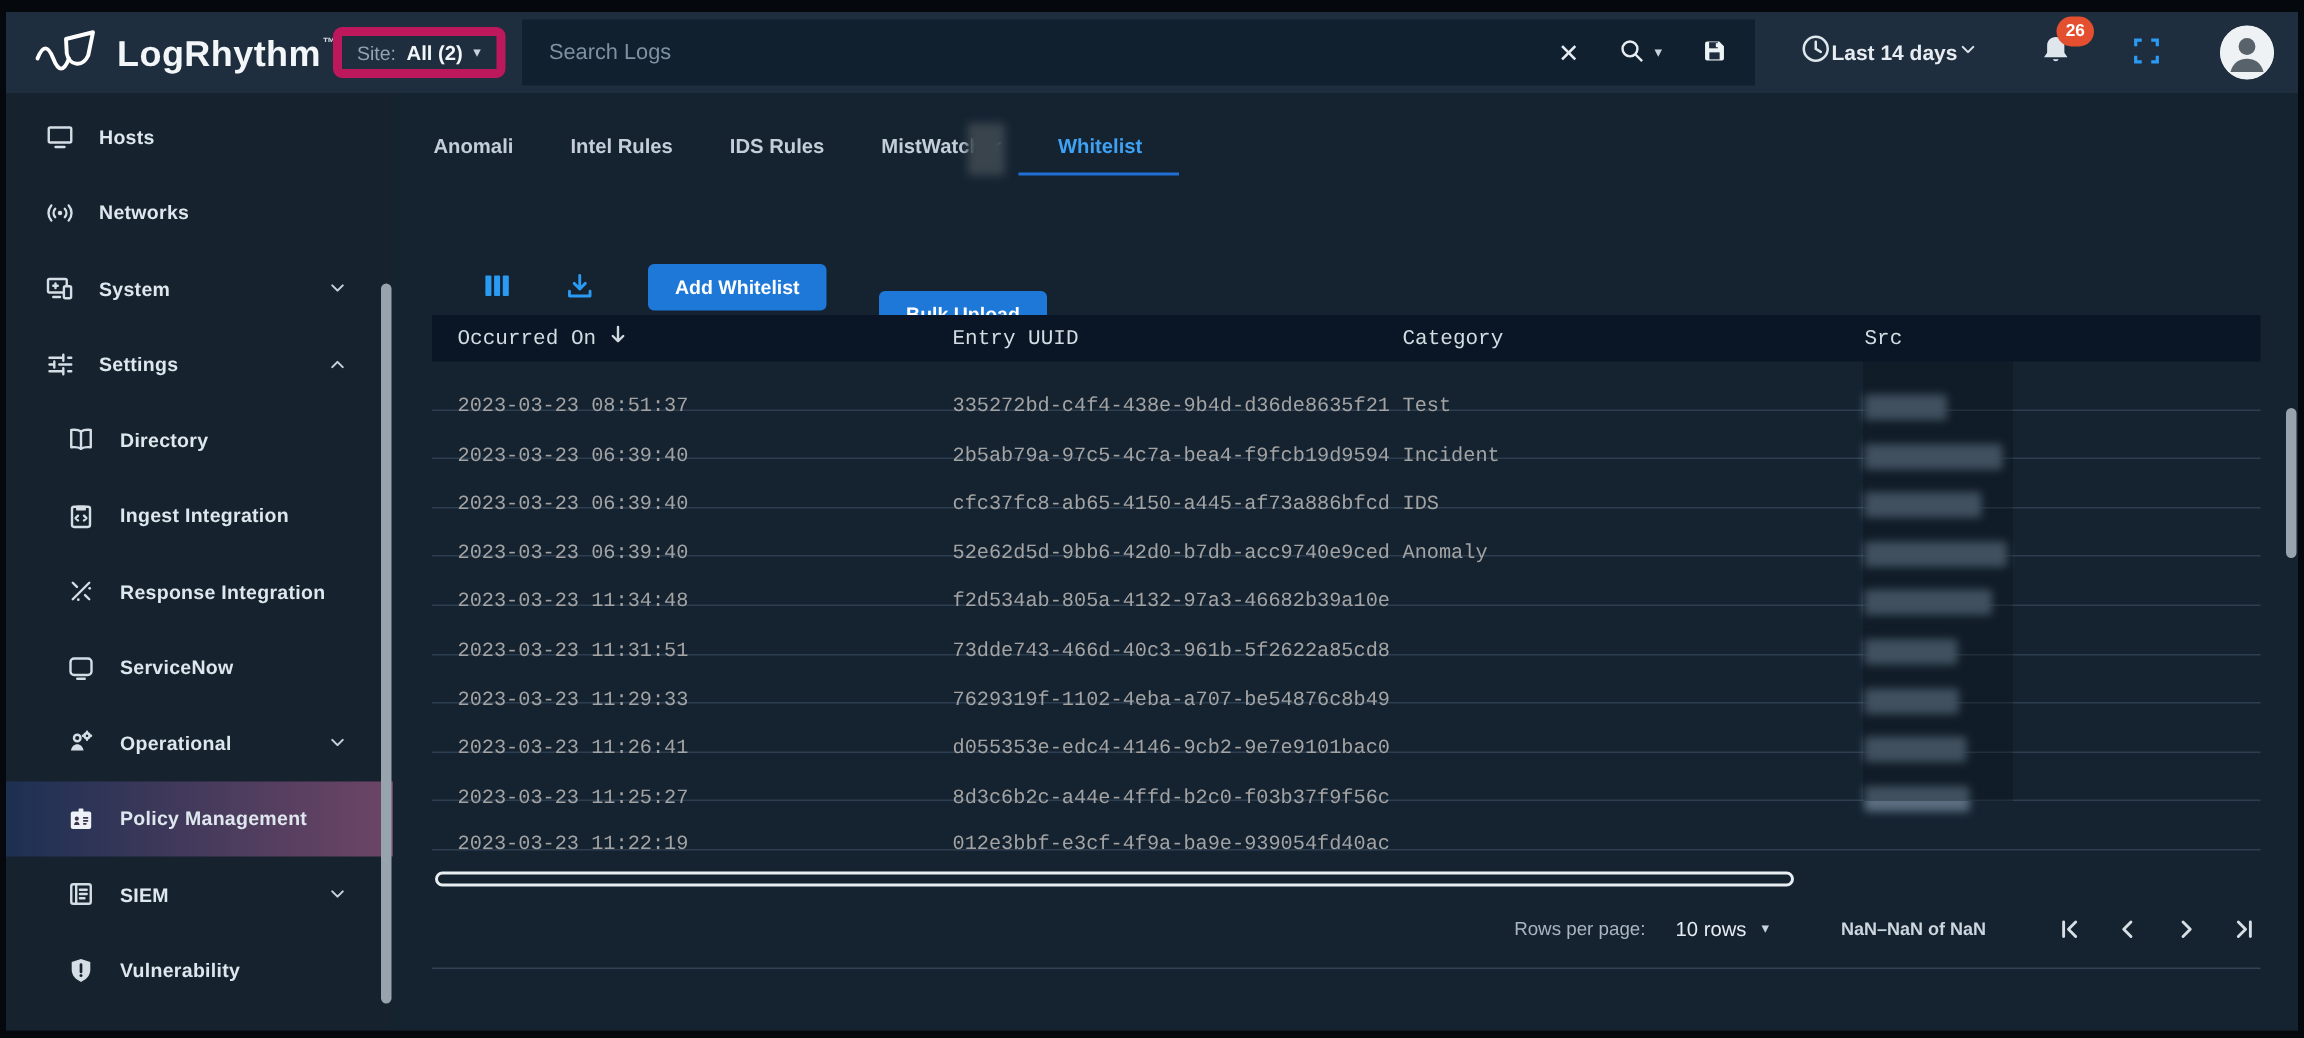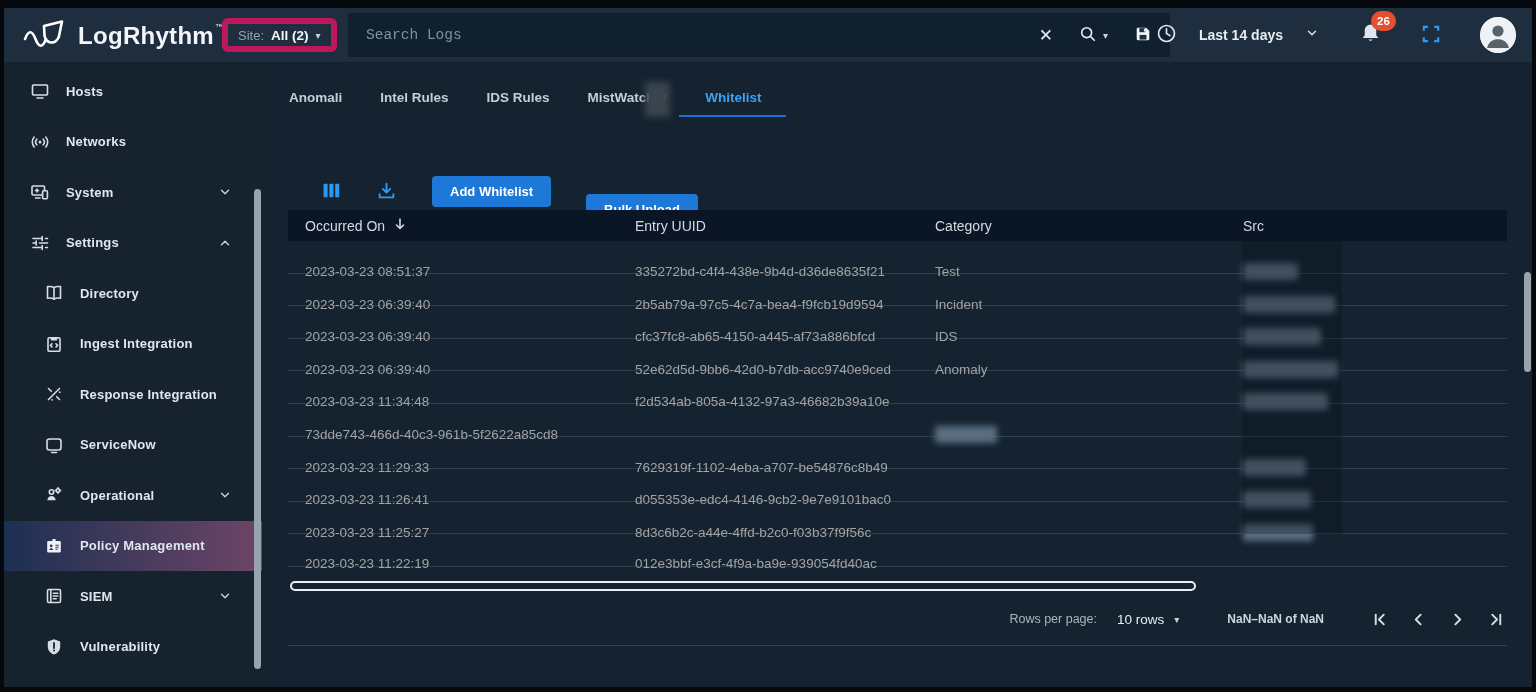--- a/index.html
+++ b/index.html
@@ -10,27 +10,27 @@
   .header { position:absolute; top:0; left:0; right:0; height:54px; background:#1f2e3e; z-index:5; }
   .logo { position:absolute; left:18px; top:9px; display:flex; align-items:center; gap:10px; }
   .logo svg { width:46px; height:34px; }
   .logo-text { color:#f2f6f9; font-size:24px; font-weight:600; letter-spacing:.3px; }
   .logo-mark { color:#cfd8df; font-size:9px; vertical-align:top; margin-left:1px; }
   .site-chip { position:absolute; left:218px; top:10px; height:34px; min-width:112px; border:6px solid #be185d; border-radius:6px; display:flex; align-items:center; padding:0 10px; gap:7px; cursor:pointer; }
   .site-label { color:#93a3b1; font-size:13px; }
   .site-value { color:#f2f6f9; font-size:13.5px; font-weight:700; }
   .caret { color:#c7d3dc; font-size:10px; }
   .searchbar { position:absolute; left:344px; top:5px; width:822px; height:44px; background:#10202e; display:flex; align-items:center; padding:0 18px; }
-  .search-input { flex:1; background:transparent; border:none; outline:none; color:#f9a8d4; font-size:14.5px; font-family:Liberation Mono, monospace; }
+  .search-input { flex:1; background:transparent; border:none; outline:none; color:#f9a8d4; font-size:14.5px; font-family:Liberation Sans, sans-serif; }
   .search-input::placeholder { color:#7f90a0; }
   .sb-icons { display:flex; align-items:center; gap:26px; }
   .icon-btn { background:none; border:none; cursor:pointer; display:flex; align-items:center; color:#e6ecf1; padding:0; }
   .x-glyph { font-size:17px; color:#e6ecf1; }
   .header-controls { position:absolute; right:16px; top:0; height:54px; display:flex; align-items:center; gap:40px; }
-  .time-group { display:flex; align-items:center; gap:22px; cursor:pointer; }
+  .time-group { display:flex; align-items:center; gap:0; cursor:pointer; }
   .time-label { color:#e6ecf1; font-size:14px; font-weight:600; }
   .bell-wrap { position:relative; }
   .badge { position:absolute; top:-11px; right:-14px; min-width:25px; height:20px; border-radius:11px; background:#e4502f; color:#fff; font-size:11.5px; font-weight:700; display:flex; align-items:center; justify-content:center; padding:0 4px; }
   .avatar { width:36px; height:36px; border-radius:50%; overflow:hidden; background:#eef2f5; cursor:pointer; border:none; padding:0; }
 
   
   .sidebar { position:absolute; top:36px; left:0; width:258px; bottom:0; background:#16232f; padding-top:22px; z-index:4; }
   .nav-item { height:50.5px; display:flex; align-items:center; padding-left:26px; cursor:pointer; position:relative; }
   .nav-item.sub { padding-left:40px; }
   .nav-item.active { background:linear-gradient(90deg,#1c3052 0%,#6e4566 100%);text-align:center; }
@@ -48,21 +48,21 @@
   .tab { position:relative; color:#c3ced8; font-size:13.5px; font-weight:600; height:32px; line-height:32px; cursor:pointer; }
   .tab.active { color:#3ea1f4; }
   .tab.active::after { content:""; position:absolute; left:-26px; right:-24px; bottom:-3px; height:2px; background:#1f6fd6; }
   .blur-patch { position:absolute; left:57px; top:0; width:25px; height:35px; background:#39444d; filter:blur(3px); border-radius:2px; }
 
   .toolbar { position:absolute; top:96px; left:60px; display:flex; align-items:center; gap:36px; }
   .tool-icon { background:none; border:none; cursor:pointer; padding:0; display:flex; }
   .btn { height:31px; padding:0 18px; background:#1d78d7; border:none; border-radius:4px; color:#fff; font-size:13px; font-weight:700; font-family:inherit; cursor:pointer; }
   .btn + .btn { margin-left:-1px;margin-top:36px; }
 
-  .table { position:absolute; left:26px; right:25px; top:148px; }
+  .table { position:absolute; left:26px; right:25px; top:148px;font-family:Liberation Mono, monospace; }
   .t-head { display:grid; grid-template-columns:330px 300px 308px 1fr; height:31px; background:#0a1625; align-items:center; }
   .t-head .cell { padding-left:17px; color:#d3dce3; font-size:14px; display:flex; align-items:center; gap:8px; }
   .t-row { display:grid; grid-template-columns:330px 300px 308px 1fr; height:32.6px; align-items:center; border-bottom:1px solid rgba(130,160,190,0.22); cursor:pointer; }
   .t-row .cell { padding-left:17px; color:#a3a3a3; font-size:13.5px; white-space:nowrap;margin-top:22px; }
   .redact-band { position:absolute; left:954px; top:31px; width:100px; height:293px; background:rgba(6,12,20,0.30); pointer-events:none; }
   .src-blob { height:17px; background:#5a6e80; filter:blur(3px); border-radius:2px; }
 
   .h-scrollbar { position:absolute; left:28px; top:519px; width:906px; height:10px; border:2px solid #e8eef2; border-radius:6px; background:transparent; cursor:pointer; }
   .v-scroll { position:absolute; right:1px; top:264px; width:7px; height:100px; background:#97a3ad; border-radius:4px; }
 
@@ -477,20 +477,21 @@
         <div class="t-row">
           <div class="cell">2023-03-23 11:34:48</div>
           <div class="cell">f2d534ab-805a-4132-97a3-46682b39a10e</div>
           <div class="cell"></div>
           <div class="cell">
             <div class="src-blob" style="width: 85px;"></div>
           </div>
         </div>
 
         <div class="t-row">
+          <div class="cell">2023-03-23 11:31:51</div>
           <div class="cell">73dde743-466d-40c3-961b-5f2622a85cd8</div>
           <div class="cell"></div>
           <div class="cell">
             <div class="src-blob" style="width: 62px;"></div>
           </div>
         </div>
 
         <div class="t-row">
           <div class="cell">2023-03-23 11:29:33</div>
           <div class="cell">7629319f-1102-4eba-a707-be54876c8b49</div>

